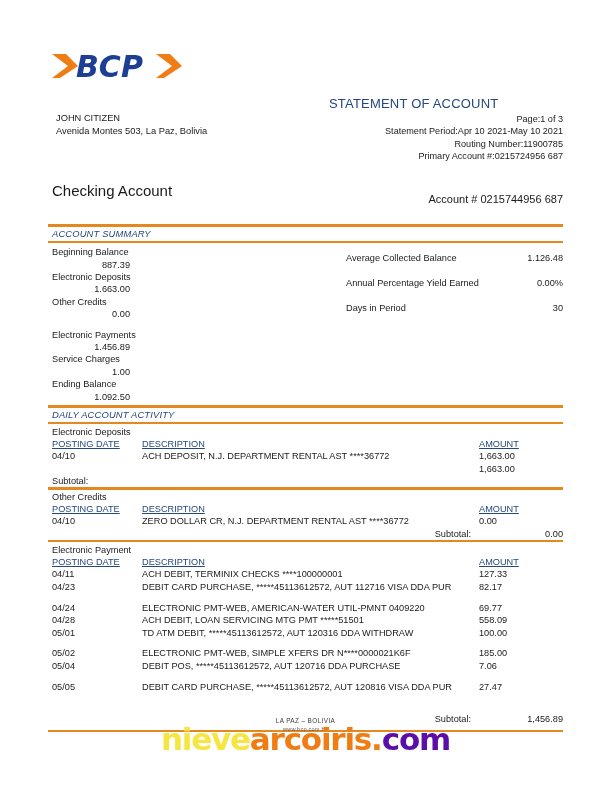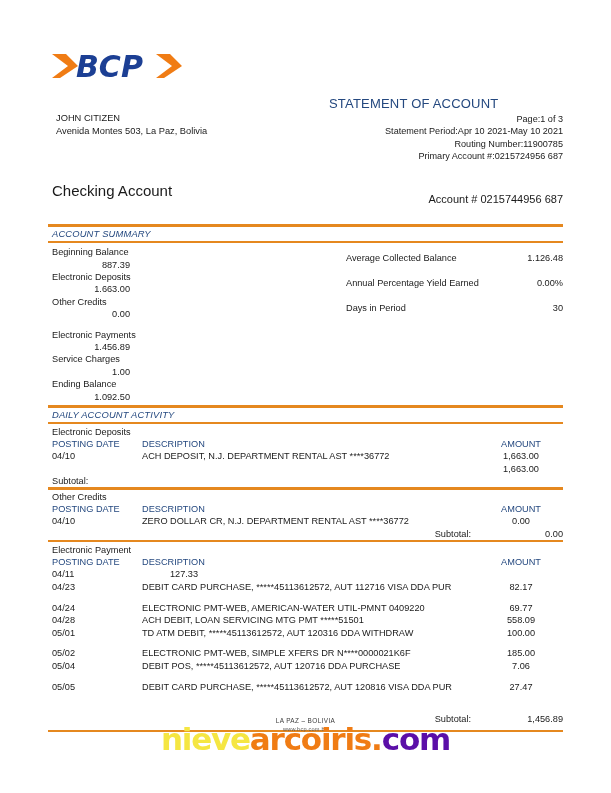--- a/index.html
+++ b/index.html
@@ -52,23 +52,23 @@
   .sum-lbl { flex: 1; }
   .sum-val { width: 78px; text-align: right; }
   .sum-gap { height: 8px; }
 
   
   .group-label { font-size: 9.2px; padding: 1.5px 0 0 4px; line-height: 12px; }
 
   .trow { display: flex; font-size: 9.2px; line-height: 12.4px; }
   .c-date { width: 94px; padding-left: 4px; }
   .c-desc { flex: 1; }
-  .c-amt  { width: 84px; text-align: center; }
-
-  .thead { color: #24487f; }
+  .c-amt  { width: 84px; text-align: left; }
+
+  .thead { color: #24487f; text-decoration: underline; }
   .thead .c-date, .thead .c-desc, .thead .c-amt { color: #24487f; }
 
   .spacer-sm { height: 8.5px; }
   .spacer-xs { height: 4px; }
 
   .subtotal-row { display: flex; font-size: 9.2px; line-height: 12.4px; }
   .sub-lbl { flex: 1; text-align: right; padding-right: 8px; }
   .sub-val { width: 84px; text-align: right; }
   .sub-lbl-left { padding-left: 4px; font-size: 9.2px; line-height: 12.4px; }
 
@@ -241,20 +241,21 @@
 
     <div class="group-label">Electronic Payment</div>
     <div class="trow thead">
       <span class="c-date">POSTING DATE</span>
       <span class="c-desc">DESCRIPTION</span>
       <span class="c-amt">AMOUNT</span>
     </div>
 
     <div class="trow">
       <span class="c-date">04/11</span>
+      <span class="c-desc">ACH DEBIT, TERMINIX CHECKS ****100000001</span>
       <span class="c-amt">127.33</span>
     </div>
     <div class="trow">
       <span class="c-date">04/23</span>
       <span class="c-desc">DEBIT CARD PURCHASE, *****45113612572, AUT 112716 VISA DDA PUR</span>
       <span class="c-amt">82.17</span>
     </div>
 
     <div class="spacer-sm"></div>
 

